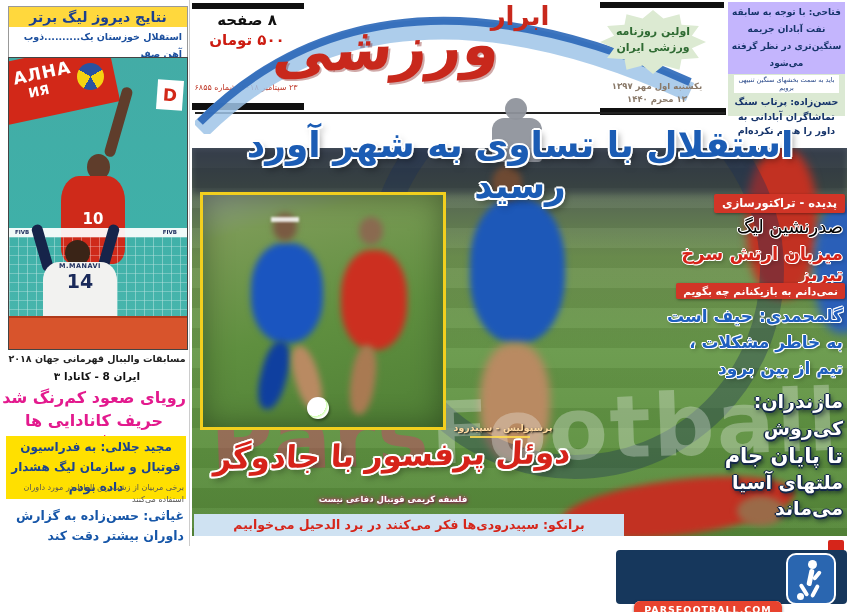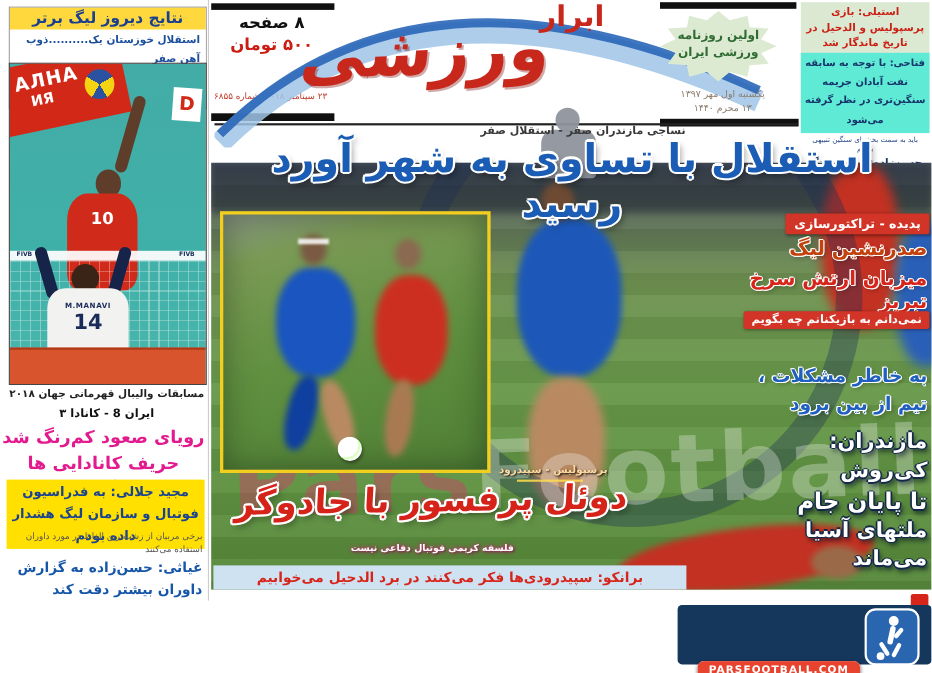--- a/index.html
+++ b/index.html
@@ -50,28 +50,27 @@
   <div class="abs rtl ctr bold" style="left:470px;top:1px;width:100px;font-size:26px;color:#c8281c;">ابرار</div>
   <div class="abs rtl ctr" style="left:300px;top:12px;width:200px;font-size:60px;font-weight:800;color:#c8281c;
        transform:skewX(-8deg) rotate(-2deg);letter-spacing:-2px;text-shadow:2px 2px 0 rgba(120,10,5,.35);">ورزشی</div>
 
   <div class="abs star" style="left:600px;top:10px;width:106px;height:64px;background:#dcead2;">
     <div class="rtl ctr bold" style="padding-top:14px;font-size:11px;color:#2f6b33;line-height:1.45;">
       <div>اولین روزنامه</div>
       <div>ورزشی ایران</div>
     </div>
   </div>
-  <div class="abs rtl ctr" style="left:598px;top:80px;width:118px;font-size:8.5px;color:#8a7a6a;line-height:1.5;">
+  <div class="abs rtl ctr" style="left:598px;top:80px;width:118px;font-size:8.5px;color:#8a7a6a;line-height:1.5;font-weight:bold;">
     <div>یکشنبه اول مهر ۱۳۹۷</div>
     <div>۱۳ محرم ۱۴۴۰</div>
   </div>
 
   <div class="abs rtl" style="left:728px;top:2px;width:117px;height:114px;background:#dbe9d3;padding:0;">
-    <div class="ctr bold" style="font-size:9.5px;color:#cc1f14;line-height:1.45;padding:3px 3px 2px 3px;">استیلی: بازی پرسپولیس و الدحیل در تاریخ ماندگار شد</div>
-    <div class="ctr bold" style="background:#5eead4;font-size:9px;color:#17356b;line-height:1.9;padding:2px 3px;">فتاحی: با توجه به سابقه نفت آبادان جریمه سنگین‌تری در نظر گرفته می‌شود</div>
+    <div class="ctr bold" style="background:#c4b5fd;font-size:9px;color:#17356b;line-height:1.9;padding:2px 3px;">فتاحی: با توجه به سابقه نفت آبادان جریمه سنگین‌تری در نظر گرفته می‌شود</div>
     <div class="ctr" style="background:#fff;font-size:6.5px;color:#2a4a8a;margin:1px 6px;padding:1px 0;">باید به سمت بخشهای سنگین تنبیهی برویم</div>
     <div class="ctr bold" style="font-size:9.5px;color:#17356b;line-height:1.5;padding:1px 2px;">حسن‌زاده: پرتاب سنگ تماشاگران آبادانی به داور را هضم نکرده‌ام</div>
   </div>
 
   <div class="abs" style="left:189px;top:0;width:1px;height:546px;background:#ccc;"></div>
 
   <div class="abs" style="left:8px;top:6px;width:178px;border:1px solid #999;">
     <div class="rtl ctr bold" style="background:#ffd83d;font-size:14px;color:#1b3f8f;padding:2px 0;">نتایج دیروز لیگ برتر</div>
     <div class="rtl rgt bold" style="background:#fff;font-size:9.5px;color:#1b4f9e;padding:2px 5px;line-height:1.75;">
       <div>استقلال خوزستان یک..........ذوب آهن صفر</div>
@@ -85,34 +84,34 @@
       <div class="bold" style="color:#fff;font-size:13px;padding-left:30px;">ИЯ</div>
     </div>
     <div class="abs ctr bold" style="left:148px;top:22px;width:26px;height:30px;background:#fff;color:#d22818;font-size:17px;line-height:30px;transform:rotate(4deg);">D</div>
 
     <div class="abs" style="left:68px;top:5px;width:27px;height:27px;border-radius:50%;
          background:conic-gradient(#2a52a0 0 60deg,#f5d312 60deg 150deg,#2a52a0 150deg 210deg,#f5d312 210deg 300deg,#2a52a0 300deg 360deg);"></div>
 
     <div class="abs" style="left:104px;top:28px;width:11px;height:72px;background:#5f3d2b;transform:rotate(16deg);border-radius:6px;"></div>
     <div class="abs" style="left:78px;top:96px;width:23px;height:26px;background:#5f3d2b;border-radius:50%;"></div>
     <div class="abs" style="left:52px;top:118px;width:64px;height:88px;background:#cf2a1a;border-radius:28% 28% 18% 18%;">
-      <div class="ctr bold" style="color:#fff;font-size:15px;padding-top:14px;border-radius:14px;">10</div>
+      <div class="ctr bold" style="color:#fff;font-size:15px;padding-top:34px;border-radius:14px;">10</div>
     </div>
 
     <div class="abs" style="left:0;top:170px;width:178px;height:9px;background:rgba(255,255,255,.92);">
       <span class="abs bold" style="left:6px;top:1px;font-size:5.5px;color:#1a2a5a;">FIVB</span>
       <span class="abs bold" style="right:10px;top:1px;font-size:5.5px;color:#1a2a5a;">FIVB</span>
     </div>
     <div class="abs net-grid" style="left:0;top:179px;width:178px;height:80px;opacity:.6;"></div>
 
     <div class="abs" style="left:28px;top:166px;width:11px;height:48px;background:#16244a;transform:rotate(-16deg);border-radius:5px;"></div>
     <div class="abs" style="left:94px;top:166px;width:11px;height:48px;background:#16244a;transform:rotate(16deg);border-radius:5px;"></div>
     <div class="abs" style="left:56px;top:182px;width:25px;height:26px;background:#3a2417;border-radius:50%;"></div>
     <div class="abs" style="left:34px;top:204px;width:74px;height:82px;background:#f2f2f0;border-radius:22% 22% 10% 10%;">
-      <div class="ctr bold" style="color:#1a2a5a;font-size:6.5px;padding-top:12px;letter-spacing:.5px;">M.MANAVI</div>
+      <div class="ctr bold" style="color:#1a2a5a;font-size:6.5px;padding-top:0;letter-spacing:.5px;">M.MANAVI</div>
       <div class="ctr bold" style="color:#1a2a5a;font-size:19px;">14</div>
     </div>
     <div class="abs" style="left:0;top:258px;width:178px;height:33px;background:#d8542c;border-top:2px solid #b03a1a;"></div>
   </div>
 
   <div class="abs rtl ctr bold" style="left:8px;top:353px;width:178px;font-size:9.5px;color:#222;">مسابقات والیبال قهرمانی جهان ۲۰۱۸</div>
   <div class="abs rtl ctr bold" style="left:8px;top:370px;width:178px;font-size:10.5px;color:#111;">ایران 8 - کانادا ۳</div>
   <div class="abs rtl ctr" style="left:2px;top:388px;width:184px;font-size:16px;font-weight:800;color:#e31a8e;">رویای صعود کم‌رنگ شد</div>
   <div class="abs rtl ctr" style="left:2px;top:411px;width:184px;font-size:16px;font-weight:800;color:#e31a8e;">حریف کانادایی ها نشدیم</div>
   <div class="abs rtl ctr bold" style="left:6px;top:436px;width:176px;background:#ffe000;color:#1b4390;font-size:12px;line-height:1.65;padding:2px 2px;">مجید جلالی: به فدراسیون فوتبال و سازمان لیگ هشدار داده بودم</div>
@@ -151,27 +150,27 @@
     <div class="photo-blob" style="left:58px;top:145px;width:26px;height:70px;background:#0f3f9f;transform:rotate(14deg);"></div>
     <div class="photo-blob" style="left:92px;top:150px;width:24px;height:66px;background:#b98a62;transform:rotate(-16deg);"></div>
     <div class="photo-blob" style="left:138px;top:55px;width:66px;height:100px;background:#cc2f20;"></div>
     <div class="photo-blob" style="left:156px;top:22px;width:24px;height:28px;background:#8a6a50;border-radius:50%;"></div>
     <div class="photo-blob" style="left:148px;top:150px;width:24px;height:70px;background:#a97a52;transform:rotate(8deg);"></div>
     <div class="abs" style="left:104px;top:202px;width:22px;height:22px;background:radial-gradient(circle at 35% 35%,#fff 55%,#cfa 56%,#fff 70%),#fff;border-radius:50%;box-shadow:1px 2px 3px rgba(0,0,0,.4);"></div>
   </div>
   <div class="abs rtl ctr bold" style="left:448px;top:422px;width:110px;font-size:9.5px;color:#ffd9a0;text-shadow:1px 1px 2px #000;">پرسپولیس - سپیدرود</div>
   <div class="abs" style="left:470px;top:436px;width:60px;height:2px;background:rgba(255,220,80,.85);"></div>
 
-  <div class="abs rtl ctr bold" style="left:380px;top:114px;width:300px;font-size:10px;color:#3a3a3a;">نساجی مازندران صفر - استقلال صفر</div>
   <div class="abs rtl ctr glow-w" style="left:196px;top:124px;width:648px;font-size:36px;font-weight:800;color:#1b5cb4;">استقلال با تساوی به شهر آورد رسید</div>
 
   <div class="abs rtl bold" style="right:2px;top:194px;background:#d23527;color:#fff;font-size:11.5px;padding:2px 8px 3px 8px;border-radius:2px;box-shadow:1px 1px 3px rgba(0,0,0,.4);">پدیده - تراکتورسازی</div>
-  <div class="abs rtl rgt glow-w-sm" style="right:4px;top:216px;width:180px;font-size:18px;font-weight:700;color:#c2410c;">صدرنشین لیگ</div>
+  <div class="abs rtl rgt glow-w-sm" style="right:4px;top:216px;width:180px;font-size:18px;font-weight:400;color:#000000;">صدرنشین لیگ</div>
   <div class="abs rtl rgt glow-w-sm" style="right:4px;top:243px;width:210px;font-size:18px;font-weight:800;color:#d6251a;">میزبان ارتش سرخ تبریز</div>
   <div class="abs rtl bold" style="right:2px;top:283px;background:#d23527;color:#fff;font-size:10.5px;padding:2px 7px;border-radius:2px;box-shadow:1px 1px 3px rgba(0,0,0,.4);">نمی‌دانم به بازیکنانم چه بگویم</div>
+  <div class="abs rtl rgt glow-w-sm" style="right:4px;top:306px;width:200px;font-size:17px;font-weight:800;color:#1f5fc0;">گلمحمدی: حیف است</div>
   <div class="abs rtl rgt glow-w-sm" style="right:4px;top:332px;width:200px;font-size:17px;font-weight:800;color:#1f5fc0;">به خاطر مشکلات ،</div>
   <div class="abs rtl rgt glow-w-sm" style="right:4px;top:358px;width:200px;font-size:17px;font-weight:800;color:#1f5fc0;">تیم از بین برود</div>
   <div class="abs rtl rgt glow-d" style="right:4px;top:390px;width:180px;font-size:19px;font-weight:800;">مازندران:</div>
   <div class="abs rtl rgt glow-d" style="right:4px;top:417px;width:180px;font-size:19px;font-weight:800;">کی‌روش</div>
   <div class="abs rtl rgt glow-d" style="right:4px;top:444px;width:180px;font-size:21px;font-weight:800;">تا پایان جام</div>
   <div class="abs rtl rgt glow-d" style="right:4px;top:471px;width:180px;font-size:19px;font-weight:800;">ملتهای آسیا</div>
   <div class="abs rtl rgt glow-d" style="right:4px;top:497px;width:180px;font-size:19px;font-weight:800;">می‌ماند</div>
 
   <div class="abs rtl ctr glow-w" style="left:198px;top:437px;width:388px;font-size:31px;font-weight:800;color:#d6231a;transform:skewX(-4deg) rotate(-1deg);">دوئل پرفسور با جادوگر</div>
   <div class="abs rtl ctr bold" style="left:308px;top:494px;width:170px;font-size:8.5px;color:#fff;

